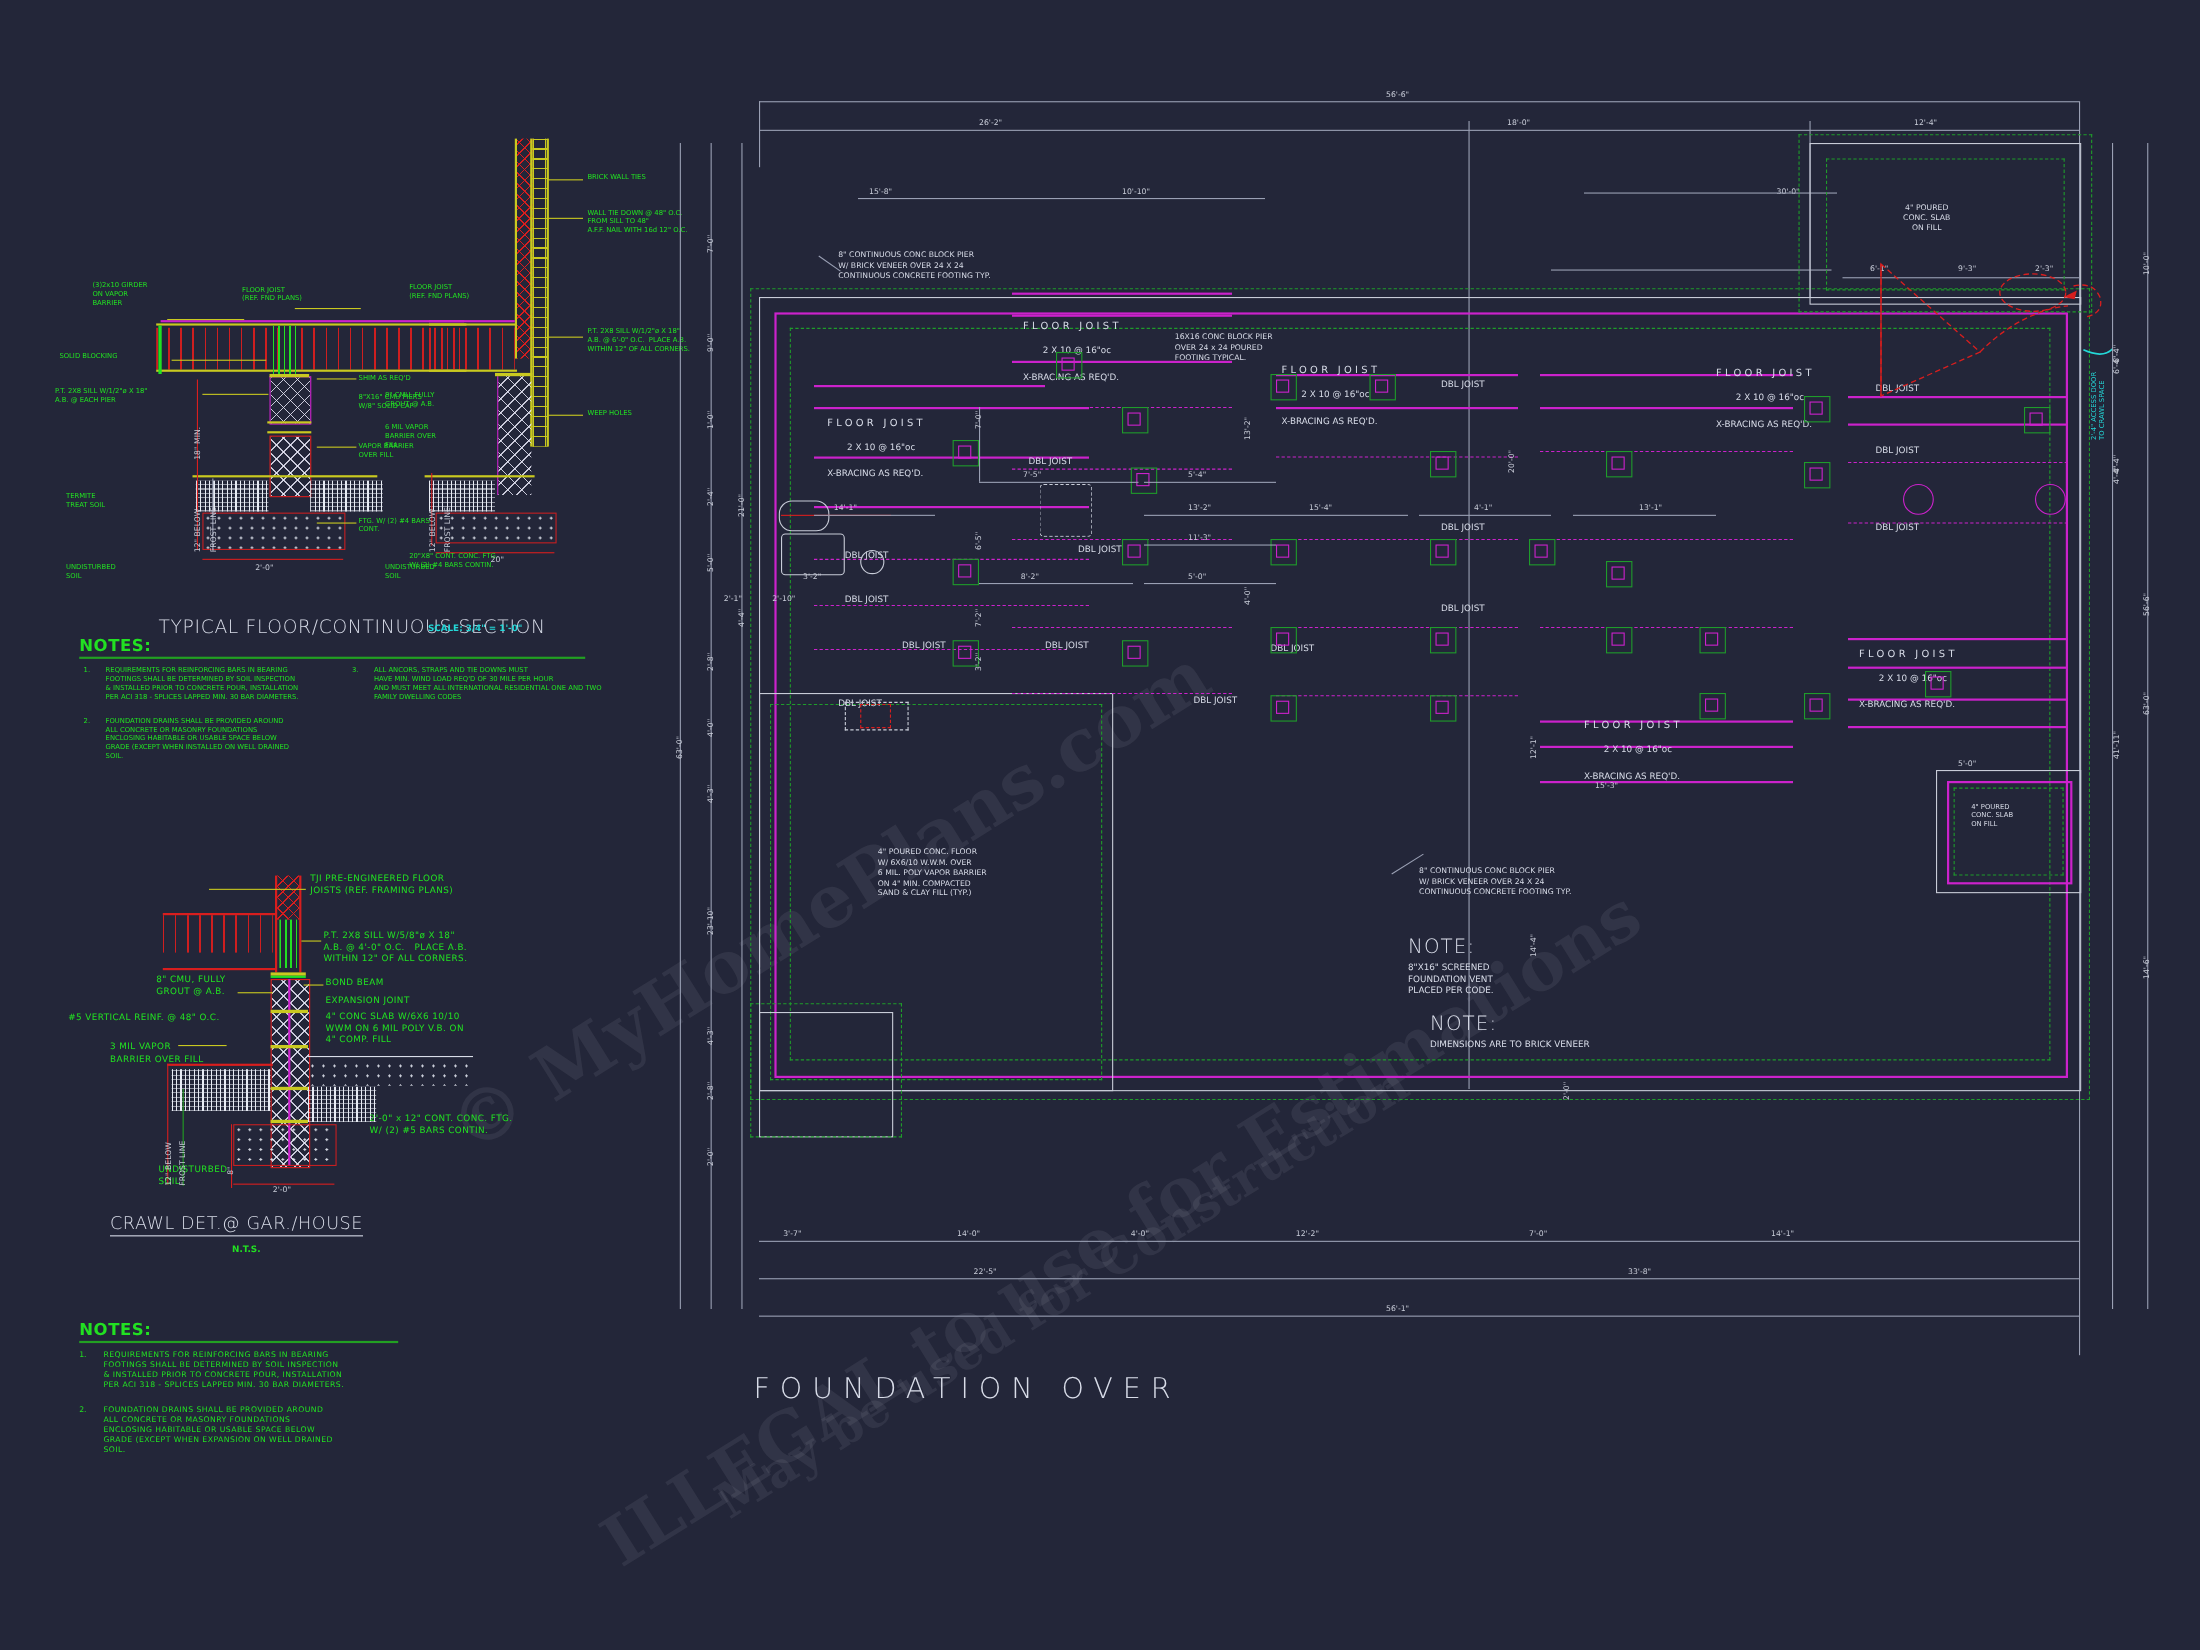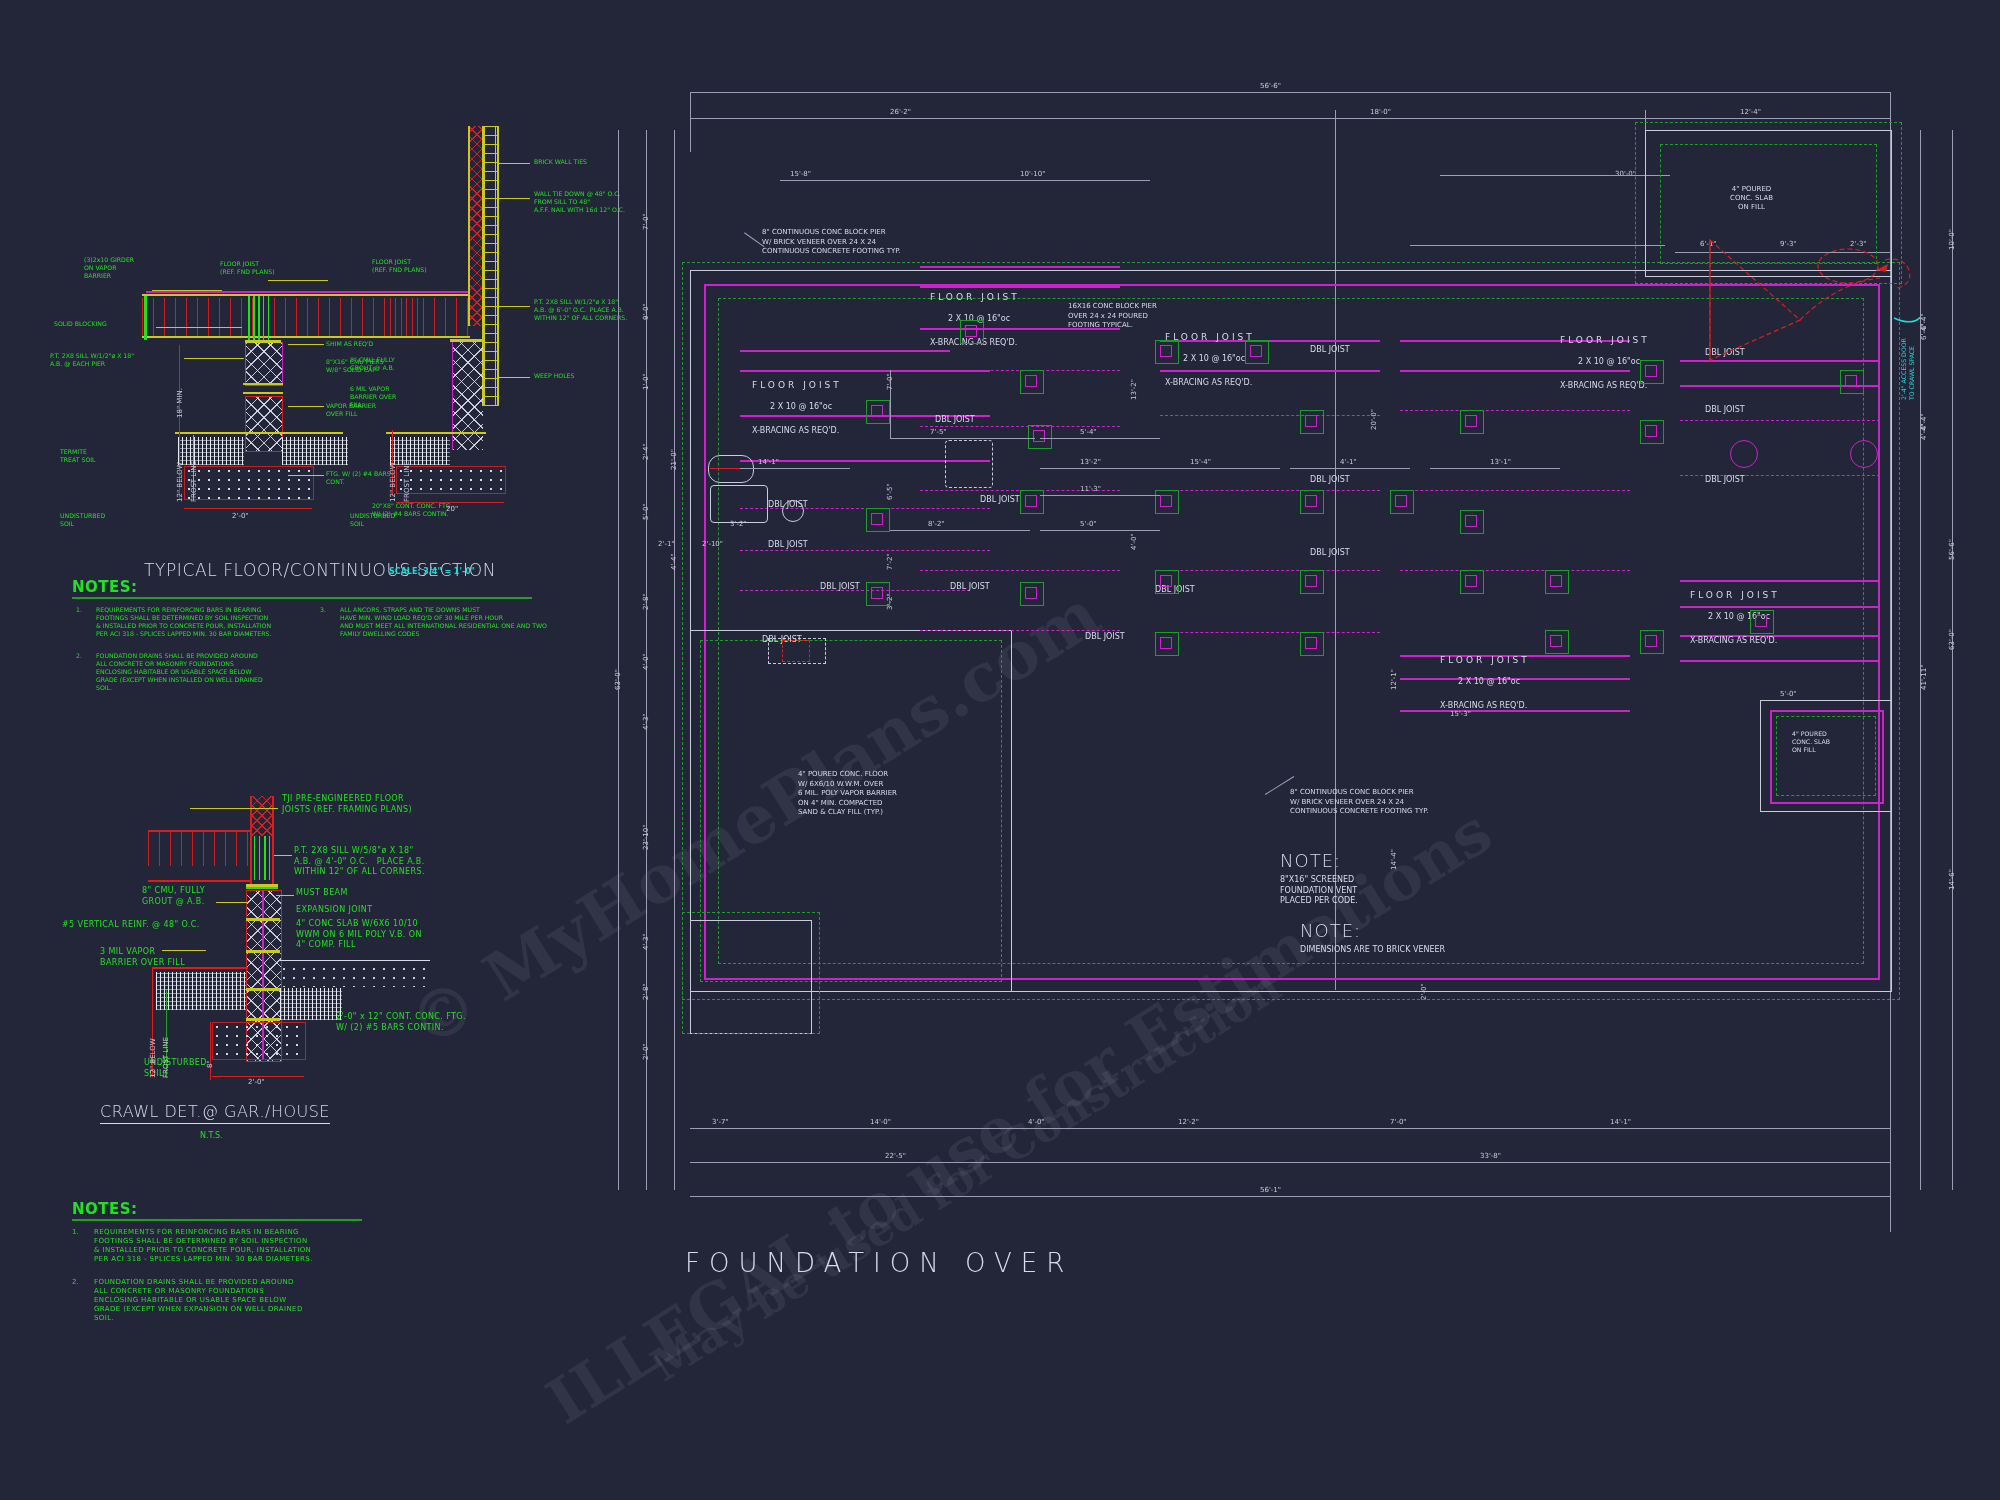--- a/index.html
+++ b/index.html
@@ -261,42 +261,42 @@
     <div class="abs t8 grn nowrap ls1" style="left:222px;top:4px;">TJI PRE-ENGINEERED FLOOR
 JOISTS (REF. FRAMING PLANS)</div>
     <div class="abs ln lnh ylwln" style="left:214px;top:65px;width:18px;"></div>
     <div class="abs t8 grn nowrap ls1" style="left:234px;top:56px;">P.T. 2X8 SILL W/5/8"ø X 18"
 A.B. @ 4'-0" O.C.   PLACE A.B.
 WITHIN 12" OF ALL CORNERS.</div>
     <div class="abs t8 grn nowrap ls1" style="left:82px;top:96px;">8" CMU, FULLY
 GROUT @ A.B.</div>
     <div class="abs ln lnh ylwln" style="left:156px;top:112px;width:32px;"></div>
     <div class="abs ln lnh ylwln" style="left:216px;top:105px;width:18px;"></div>
-    <div class="abs t8 grn nowrap ls1" style="left:236px;top:98px;">MUST BEAM</div>
+    <div class="abs t8 grn nowrap ls1" style="left:236px;top:98px;">BOND BEAM</div>
     <div class="abs t8 grn nowrap ls1" style="left:236px;top:115px;">EXPANSION JOINT</div>
     <div class="abs t8 grn nowrap ls1" style="left:236px;top:129px;">4" CONC SLAB W/6X6 10/10
 WWM ON 6 MIL POLY V.B. ON
 4" COMP. FILL</div>
     <div class="abs t8 grn nowrap ls1" style="left:2px;top:130px;">#5 VERTICAL REINF. @ 48" O.C.</div>
     <div class="abs t8 grn nowrap ls1" style="left:40px;top:157px;">3 MIL VAPOR
 BARRIER OVER FILL</div>
     <div class="abs ln lnh ylwln" style="left:102px;top:160px;width:44px;"></div>
     <div class="abs t8 grn nowrap ls1" style="left:276px;top:222px;">2'-0" x 12" CONT. CONC. FTG.
 W/ (2) #5 BARS CONTIN.</div>
     <div class="abs t8 grn nowrap ls1" style="left:84px;top:268px;">UNDISTURBED
 SOIL</div>
 
     <div class="dim grn dimv" style="left:89px;top:288px;">12" BELOW</div>
     <div class="dim grn dimv" style="left:102px;top:288px;">FROST LINE</div>
     <div class="dim cyn dimv" style="left:146px;top:278px;">8"</div>
     <div class="dim cyn" style="left:188px;top:288px;">2'-0"</div>
   </div>
 
   <div class="abs cadtitle" style="left:100px;top:1102px;font-size:16px;letter-spacing:.5px;border-bottom:1.5px solid #d8dce8;padding-bottom:2px;">CRAWL DET.@ GAR./HOUSE</div>
-  <div class="abs grn" style="left:200px;top:1131px;font-size:8px;font-weight:normal;">N.T.S.</div>
+  <div class="abs grn" style="left:211px;top:1131px;font-size:8px;font-weight:bold;">N.T.S.</div>
 
   <div class="abs" style="left:72px;top:1200px;width:400px;">
     <div class="grn" style="font-size:15px;font-weight:bold;letter-spacing:.5px;">NOTES:</div>
     <div class="ln lnh grnln" style="position:relative;left:0;top:1px;width:290px;height:1.5px;"></div>
     <div style="position:relative;margin-top:8px;height:130px;">
       <div class="abs t7 grn" style="left:0px;top:0;">1.</div>
       <div class="abs t7 grn nowrap ls1" style="left:22px;top:0;">REQUIREMENTS FOR REINFORCING BARS IN BEARING
 FOOTINGS SHALL BE DETERMINED BY SOIL INSPECTION
 &amp; INSTALLED PRIOR TO CONCRETE POUR, INSTALLATION
 PER ACI 318 - SPLICES LAPPED MIN. 30 BAR DIAMETERS.</div>

